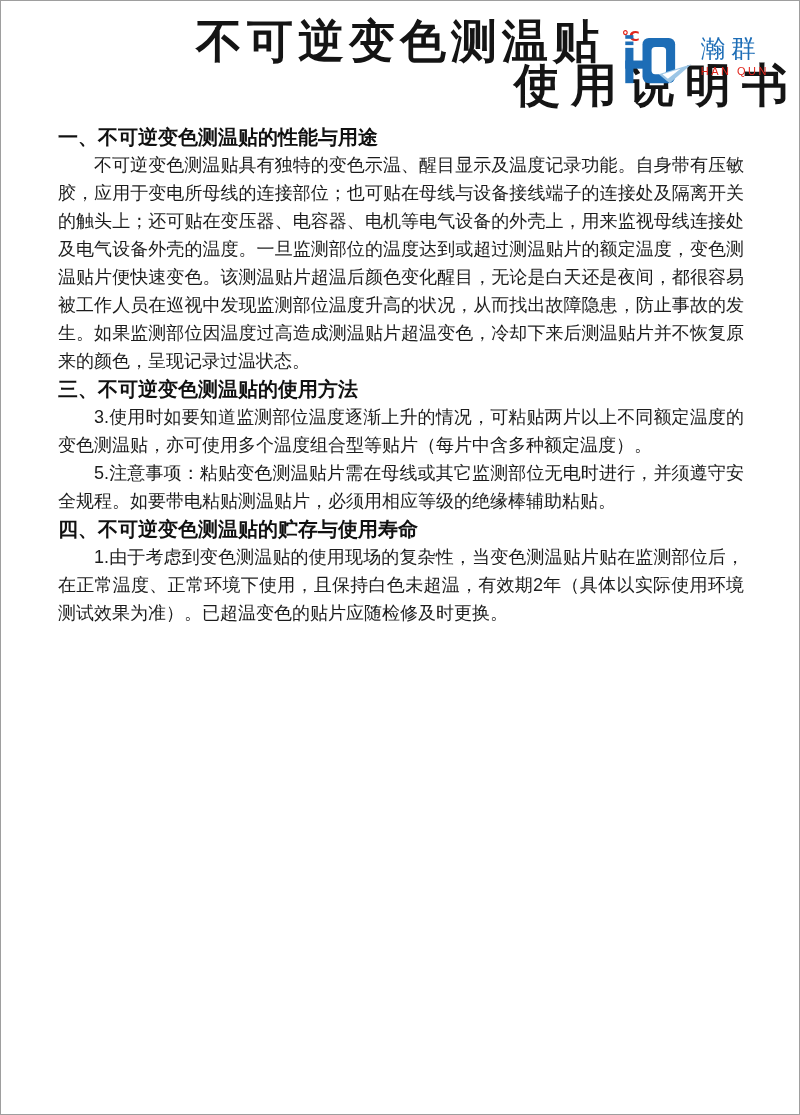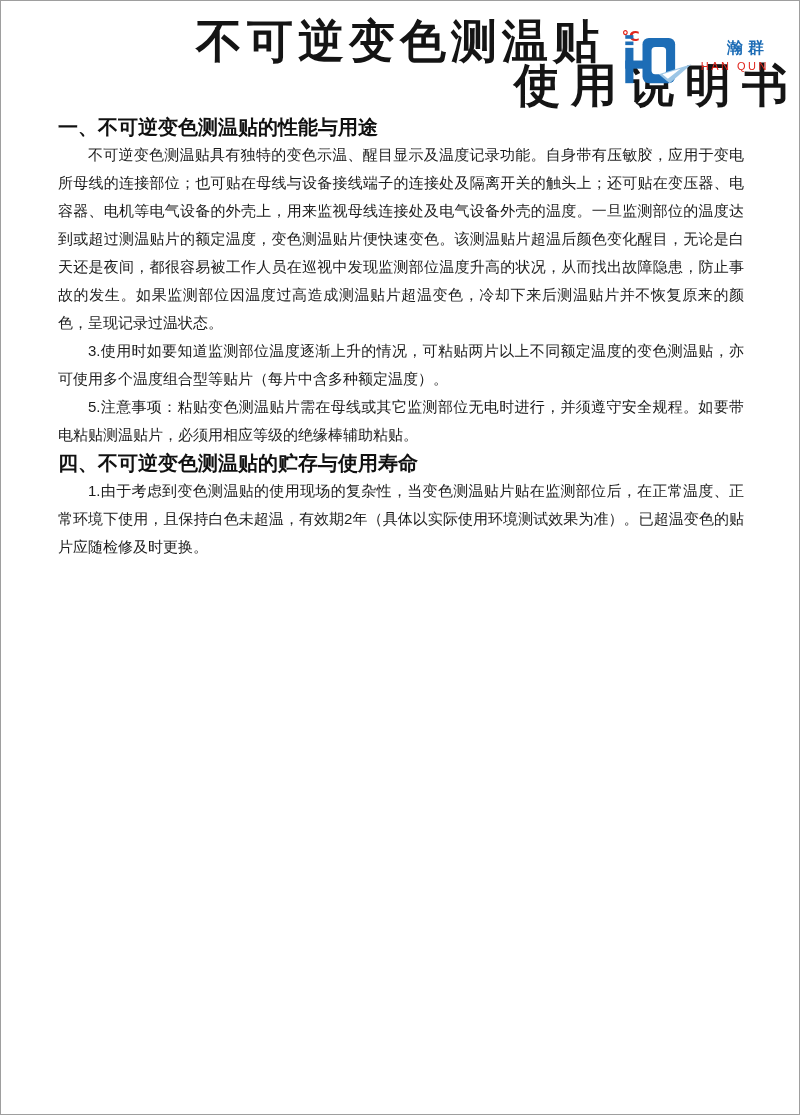--- a/index.html
+++ b/index.html
@@ -34,45 +34,44 @@
     position: absolute;
     top: 26px;
     right: 30px;
     display: flex;
     align-items: center;
     gap: 6px;
   }
   .logo-mark { width: 76px; height: 58px; display: block; }
   .logo-text { display: flex; flex-direction: column; line-height: 1; }
   .logo-cn {
-    font-size: 16px;
-    font-weight: 700;
+    font-size: 25px;
+    font-weight: 400;
     letter-spacing: 5px;
-    text-align: right;
   }
   .logo-en {
     font-size: 11px;
     font-weight: 400;
     letter-spacing: 2.5px;
     margin-top: 5px;
   }
 
   
   .content {
-    margin: 6px 55px 0 57px;
+    margin: 16px 55px 0 57px;
   }
   .sec-heading {
     font-size: 20px;
     font-weight: 800;
     line-height: 28px;
     margin: 0;
     color: #111111;
   }
   .sec-para {
-    font-size: 15px;
+    font-size: 18px;
     line-height: 28px;
     text-indent: 2em;
     text-align: justify;
     margin: 0;
     color: #1c1c1c;
   }
 </style>
 </head>
 <body>
 
@@ -110,20 +109,21 @@
 
   <main class="content">
 
     <section>
       <h2 class="sec-heading">一、不可逆变色测温贴的性能与用途</h2>
       <p class="sec-para">不可逆变色测温贴具有独特的变色示温、醒目显示及温度记录功能。自身带有压敏胶，应用于变电所母线的连接部位；也可贴在母线与设备接线端子的连接处及隔离开关的触头上；还可贴在变压器、电容器、电机等电气设备的外壳上，用来监视母线连接处及电气设备外壳的温度。一旦监测部位的温度达到或超过测温贴片的额定温度，变色测温贴片便快速变色。该测温贴片超温后颜色变化醒目，无论是白天还是夜间，都很容易被工作人员在巡视中发现监测部位温度升高的状况，从而找出故障隐患，防止事故的发生。如果监测部位因温度过高造成测温贴片超温变色，冷却下来后测温贴片并不恢复原来的颜色，呈现记录过温状态。</p>
     </section>
 
 
     <section>
+      <h2 class="sec-heading">三、不可逆变色测温贴的使用方法</h2>
       <p class="sec-para">3.使用时如要知道监测部位温度逐渐上升的情况，可粘贴两片以上不同额定温度的变色测温贴，亦可使用多个温度组合型等贴片（每片中含多种额定温度）。</p>
       <p class="sec-para">5.注意事项：粘贴变色测温贴片需在母线或其它监测部位无电时进行，并须遵守安全规程。如要带电粘贴测温贴片，必须用相应等级的绝缘棒辅助粘贴。</p>
     </section>
 
     <section>
       <h2 class="sec-heading">四、不可逆变色测温贴的贮存与使用寿命</h2>
       <p class="sec-para">1.由于考虑到变色测温贴的使用现场的复杂性，当变色测温贴片贴在监测部位后，在正常温度、正常环境下使用，且保持白色未超温，有效期2年（具体以实际使用环境测试效果为准）。已超温变色的贴片应随检修及时更换。</p>
     </section>
 
   </main>

